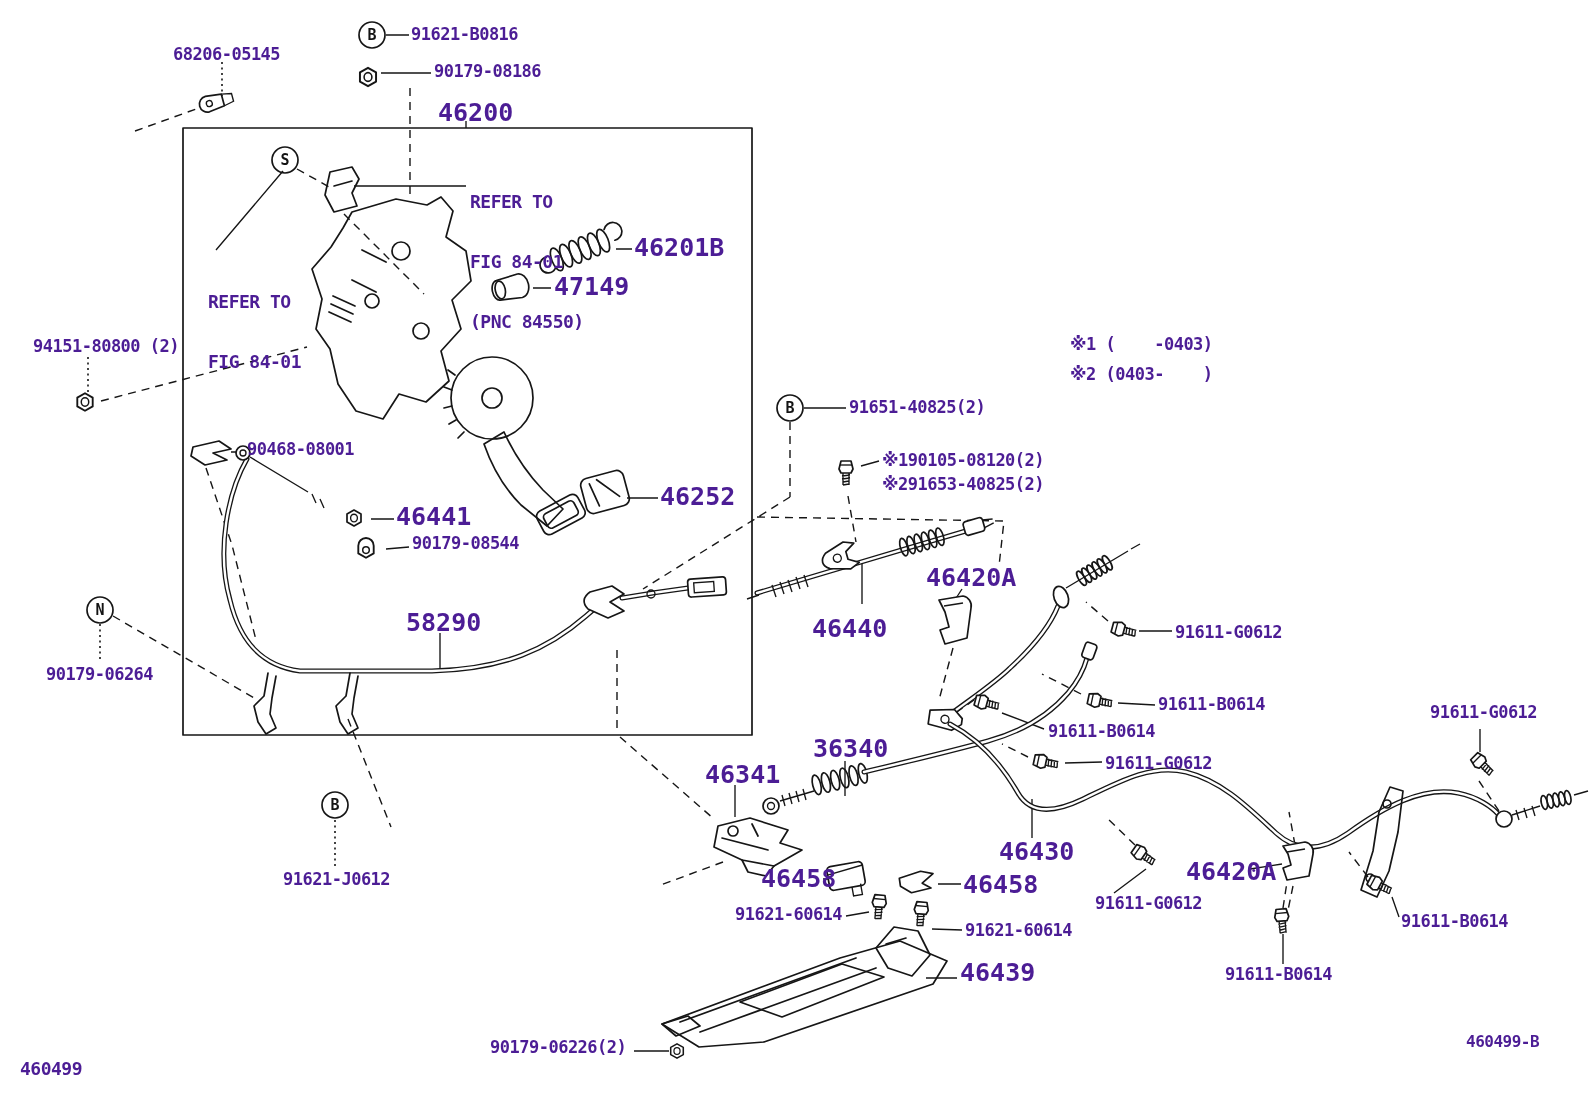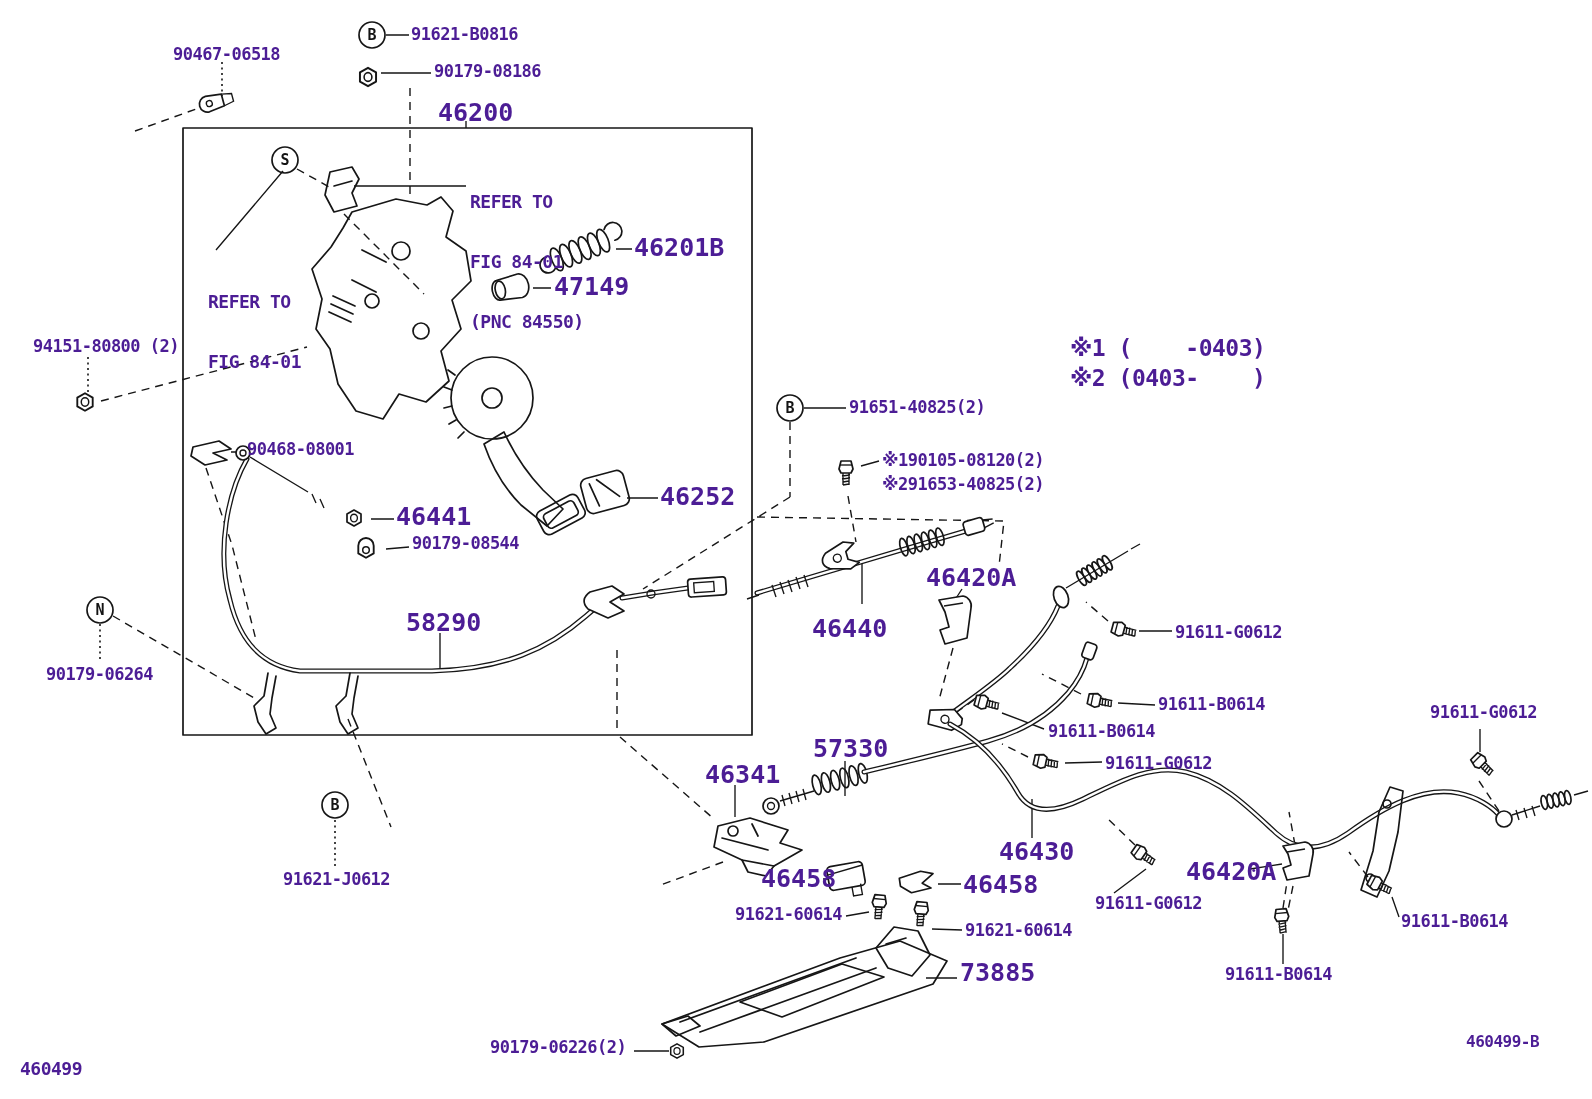--- a/index.html
+++ b/index.html
@@ -3,21 +3,21 @@
 <meta charset="utf-8">
 <style>
   html,body{margin:0;padding:0;background:#fff;}
   #stage{position:relative;width:1592px;height:1099px;background:#fff;overflow:hidden;
          font-family:"DejaVu Sans Mono","DejaVu Sans",monospace;color:#131313;}
   #art{position:absolute;left:0;top:0;width:1592px;height:1099px;}
   .lbl{position:absolute;font-size:17px;font-weight:700;letter-spacing:-0.5px;
        white-space:pre;line-height:1.05;color:#4c1d95;}
   .big{font-size:25px;letter-spacing:0;}
   .ref{font-size:18px;line-height:20px;}
-  .note{font-size:23px;}
+  .note{font-size:17px;}
   .figcode{font-size:18px;text-align:right;}
   .figcodeb{font-size:16px;margin-left:48px;}
   
   .ln{stroke:#161616;fill:none;stroke-width:1.7;stroke-linejoin:round;stroke-linecap:round;}
   .thin{stroke:#161616;fill:none;stroke-width:1.35;}
   .dash{stroke:#161616;fill:none;stroke-width:1.4;stroke-dasharray:8 6;}
   .dot{stroke:#161616;fill:none;stroke-width:1.6;stroke-dasharray:2 3.5;}
   .co{stroke:#161616;fill:none;stroke-width:5;stroke-linecap:round;}
   .ci{stroke:#ffffff;fill:none;stroke-width:2.4;stroke-linecap:round;}
   .fw{fill:#ffffff;stroke:#161616;stroke-width:1.7;stroke-linejoin:round;}
@@ -278,21 +278,21 @@
   <g>
     <circle class="ln" cx="100" cy="610" r="13"></circle>
     <text class="circtext" x="100" y="615" text-anchor="middle">N</text>
   </g>
   <g>
     <circle class="ln" cx="335" cy="805" r="13"></circle>
     <text class="circtext" x="335" y="810" text-anchor="middle">B</text>
   </g>
 </svg>
 
-<div class="lbl" style="left:173px;top:46px">90467-06518</div>
+<div class="lbl" style="left:173px;top:46px">68206-05145</div>
 <div class="lbl" style="left:411px;top:26px">91621-B0816</div>
 <div class="lbl" style="left:434px;top:63px">90179-08186</div>
 <div class="lbl big" style="left:438px;top:100px">46200</div>
 <div class="lbl big" style="left:634px;top:235px">46201B</div>
 <div class="lbl big" style="left:554px;top:274px">47149</div>
 <div class="lbl" style="left:33px;top:338px">94151-80800 (2)</div>
 <div class="lbl" style="left:247px;top:441px">90468-08001</div>
 <div class="lbl big" style="left:396px;top:504px">46441</div>
 <div class="lbl" style="left:412px;top:535px">90179-08544</div>
 <div class="lbl" style="left:46px;top:666px">90179-06264</div>
@@ -301,32 +301,32 @@
 <div class="lbl" style="left:882px;top:452px">※190105-08120(2)</div>
 <div class="lbl" style="left:882px;top:476px">※291653-40825(2)</div>
 <div class="lbl big" style="left:660px;top:484px">46252</div>
 <div class="lbl big" style="left:926px;top:565px">46420A</div>
 <div class="lbl big" style="left:812px;top:616px">46440</div>
 <div class="lbl" style="left:1175px;top:624px">91611-G0612</div>
 <div class="lbl" style="left:1158px;top:696px">91611-B0614</div>
 <div class="lbl" style="left:1048px;top:723px">91611-B0614</div>
 <div class="lbl" style="left:1105px;top:755px">91611-G0612</div>
 <div class="lbl" style="left:1430px;top:704px">91611-G0612</div>
-<div class="lbl big" style="left:813px;top:736px">57330</div>
+<div class="lbl big" style="left:813px;top:736px">36340</div>
 <div class="lbl big" style="left:705px;top:762px">46341</div>
 <div class="lbl big" style="left:999px;top:839px">46430</div>
 <div class="lbl big" style="left:1186px;top:859px">46420A</div>
 <div class="lbl big" style="left:761px;top:866px">46458</div>
 <div class="lbl big" style="left:963px;top:872px">46458</div>
 <div class="lbl" style="left:1095px;top:895px">91611-G0612</div>
 <div class="lbl" style="left:735px;top:906px">91621-60614</div>
 <div class="lbl" style="left:965px;top:922px">91621-60614</div>
 <div class="lbl" style="left:1401px;top:913px">91611-B0614</div>
 <div class="lbl" style="left:1225px;top:966px">91611-B0614</div>
-<div class="lbl big" style="left:960px;top:960px">73885</div>
+<div class="lbl big" style="left:960px;top:960px">46439</div>
 <div class="lbl" style="left:283px;top:871px">91621-J0612</div>
 <div class="lbl" style="left:490px;top:1039px">90179-06226(2)</div>
 
 <div class="lbl ref" style="left:470px;top:152px">
   <div>REFER TO</div>
   <div>FIG 84-01</div>
   <div>(PNC 84550)</div>
 </div>
 <div class="lbl ref" style="left:208px;top:252px">
   <div>REFER TO</div>

